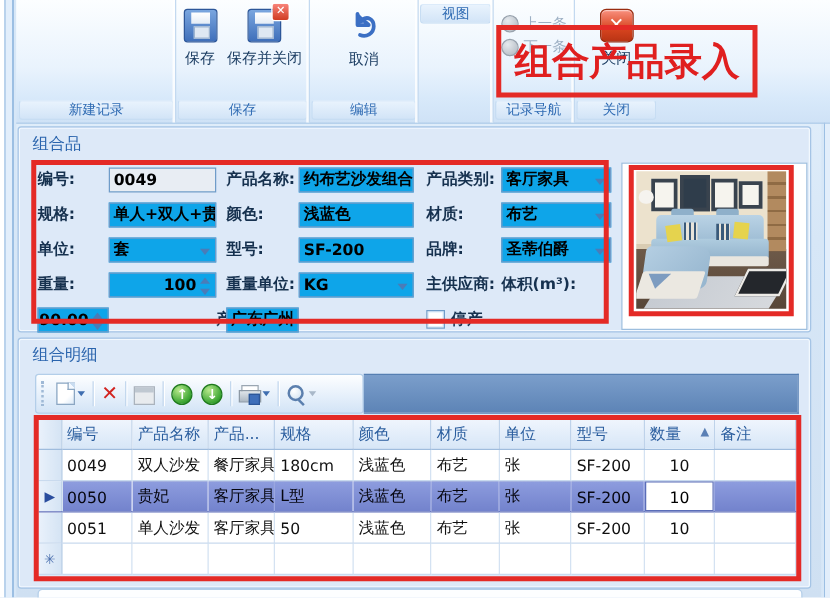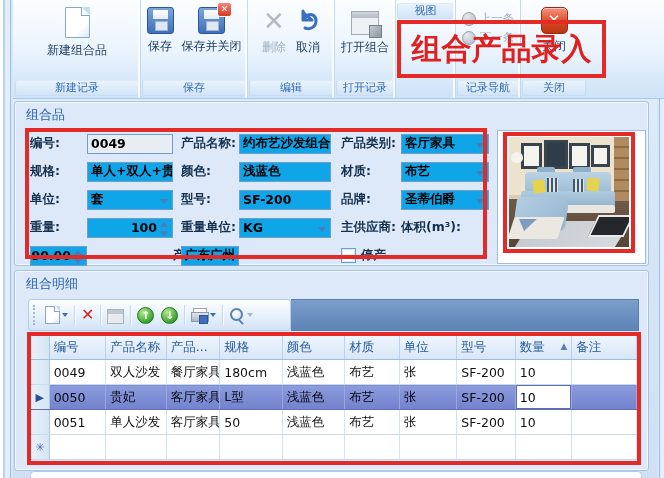--- a/index.html
+++ b/index.html
@@ -158,42 +158,38 @@
   table.grid th{background:linear-gradient(180deg,#eff5fd,#d7e6f7);color:#2a5d9e;font-weight:normal;
     border-right:1px solid #bed2ea;border-bottom:1px solid #9fbcdd;text-align:left;padding:3px 4px;height:17px;
     white-space:nowrap;overflow:hidden;}
   table.grid td{border-right:1px solid #d4e2f2;border-bottom:1px solid #c9daee;padding:3px 4px;height:18px;
     background:#fff;color:#111;white-space:nowrap;overflow:hidden;}
   table.grid td.ind,table.grid th.ind{background:linear-gradient(90deg,#e9f1fb,#d5e4f4);border-right:1px solid #aec7e4;
     text-align:center;padding:0;color:#4a6fae;}
   tr.selected td{background:linear-gradient(180deg,#8d9cde,#7282cc);color:#06060f;border-right-color:#9aa7e0;border-bottom-color:#5f6fba;}
   tr.selected td.ind{background:linear-gradient(90deg,#e9f1fb,#d5e4f4);color:#2a4d9e;font-size:11px;}
   tr.selected td.focus{background:#fff;color:#000;box-shadow:inset 0 0 0 1px #5a6db8;}
-  td.qty,th.qty-h{text-align:left;}
+  td.qty,th.qty-h{text-align:center;}
   th.qty-h{position:relative;padding-right:16px;}
   .sort-ic{position:absolute;right:4px;top:5px;font-size:9px;color:#5a7fb5;}
   td.newrow-ind{font-size:11px;color:#6f87ab;}
 
   .bottom-strip{position:absolute;left:30px;top:471px;width:610px;height:10px;background:#fdfeff;
     border:1px solid #b3cee9;border-radius:4px 4px 0 0;}
 </style>
 </head>
 <body>
 
 <div class="win-edge-left"></div>
 <div class="win-edge-right"></div>
 
 <div class="ribbon">
 
   <div class="rgroup" style="width:124px">
     <div class="rbuttons">
-      <div class="rbtn">
-        <span class="i-page"></span>
-        <span>新建组合品</span>
-      </div>
     </div>
     <div class="rlabel">新建记录</div>
   </div>
 
   <div class="rgroup" style="width:104px">
     <div class="rbuttons">
       <div class="rbtn">
         <span class="i-floppy">
             <i></i>
             <b></b>
@@ -207,48 +203,32 @@
             <span class="badge-x"></span>
           </span>
         <span>保存并关闭</span>
       </div>
     </div>
     <div class="rlabel">保存</div>
   </div>
 
   <div class="rgroup" style="width:84px">
     <div class="rbuttons">
-      <div class="rbtn disabled">
-        <span class="i-xgray"></span>
-        <span>删除</span>
-      </div>
       <div class="rbtn">
         <svg class="svgic" width="26" height="28" viewBox="0 0 26 28">
           <path d="M8 4 L8 13 L17 13 L12 8.5 C16 6 21 8 21 14 C21 20 15 23 10 21" fill="none" stroke="#3b6fc4" stroke-width="3" stroke-linejoin="round" stroke-linecap="round"></path>
           <path d="M8 3 L15 10 L8 13 Z" fill="#3b6fc4"></path>
         </svg>
         <span>取消</span>
       </div>
     </div>
     <div class="rlabel">编辑</div>
   </div>
 
 
-  <div class="rgroup" style="width:58px">
-    <div class="rbuttons">
-      <div class="rbtn">
-        <span class="i-openform">
-            <i></i>
-            <b></b>
-          </span>
-        <span>打开组合</span>
-      </div>
-    </div>
-    <div class="rlabel">打开记录</div>
-  </div>
 
   <div class="rgroup" style="width:57px">
     <div class="rlabel">视图</div>
   </div>
 
   <div class="rgroup" style="width:62px">
     <div class="rbuttons">
       <div class="rnavcol">
         <div class="rbtn-sm">
           <span class="i-dotcirc"></span>

